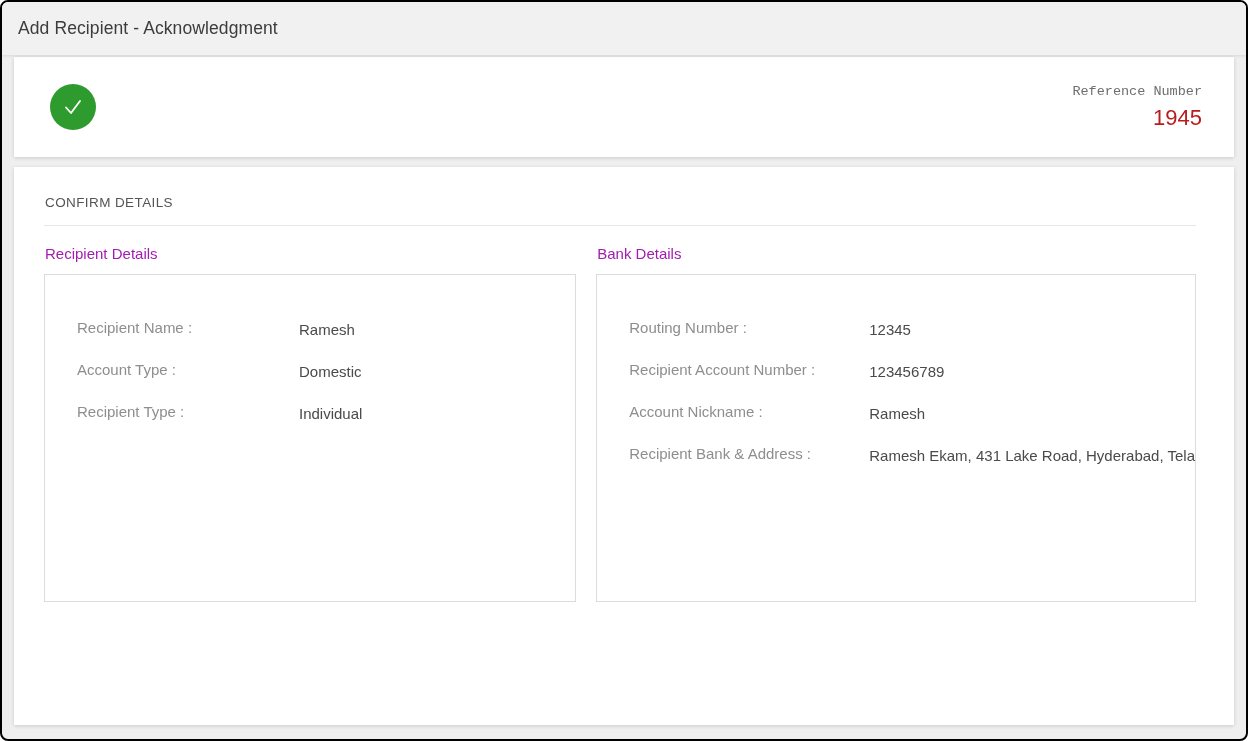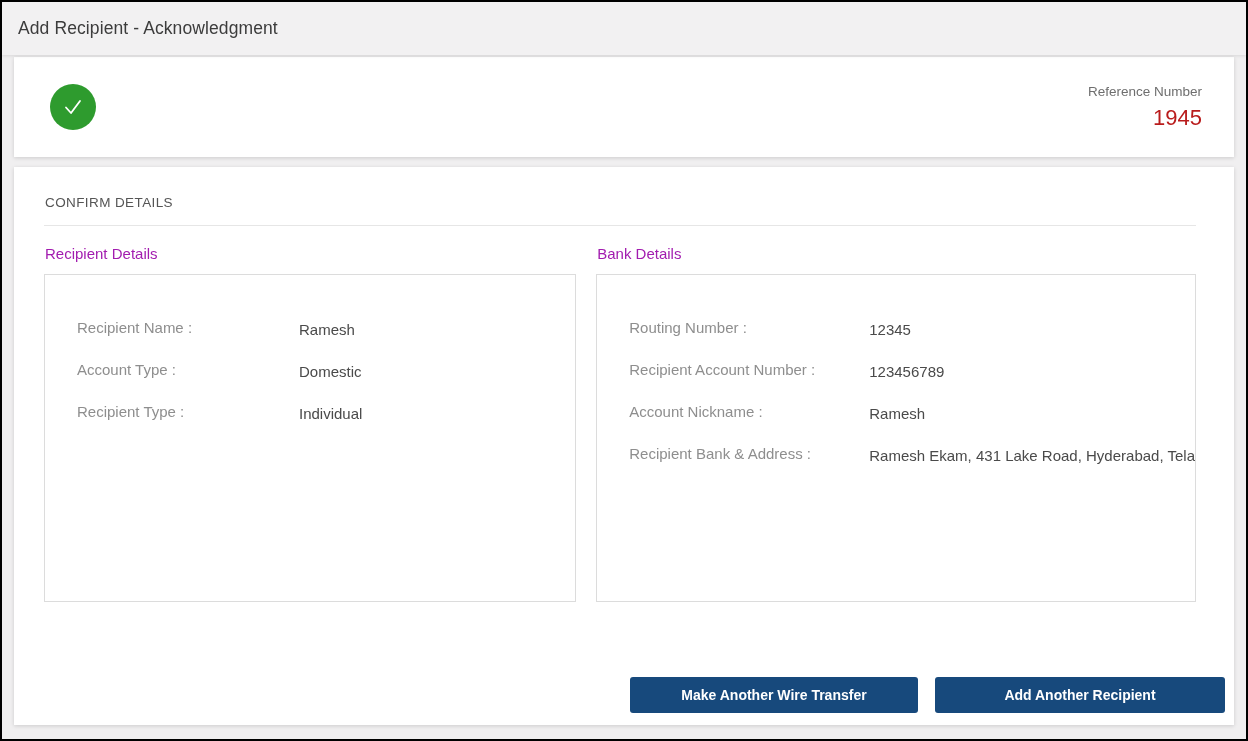--- a/index.html
+++ b/index.html
@@ -4,21 +4,21 @@
 <style>
   * { box-sizing: border-box; margin: 0; padding: 0; }
   html, body { width: 1248px; height: 741px; }
   body {
     font-family: "Liberation Sans", "DejaVu Sans", sans-serif;
     background: #ffffff;
   }
   .window {
     width: 1248px; height: 741px;
     border: 2px solid #000000;
-    border-radius: 0;
+    border-radius: 8px;
     background: #f0eff0;
     overflow: hidden;
   }
   
   .titlebar {
     height: 53px;
     display: flex; align-items: center;
     padding: 0 16px;
     background: #f2f1f2;
     box-shadow: 0 1px 3px rgba(0,0,0,0.10);
@@ -44,21 +44,21 @@
     width: 46px; height: 46px; border-radius: 50%;
     background: #2E9B2E;
     display: flex; align-items: center; justify-content: center;
     flex: 0 0 auto;
   }
   .success-text {
     margin-left: 28px;
     font-size: 14.5px; color: #5a5a5a;
   }
   .ack-right { text-align: right; }
-  .ref-label { font-size: 13.5px; color: #6e6e6e; }
+  .ref-label { font-size: 13.5px; color: #6e6e6e; font-family: Liberation Mono, monospace; }
   .ref-value { font-size: 22px; color: #b91c1c; margin-top: 6px; }
   
   .details-card {
     margin-top: 10px;
     height: 558px;
     padding: 28px 38px 0 30px;
   }
   .confirm-heading {
     font-size: 13.5px; color: #555555; letter-spacing: 0.4px;
     padding-left: 1px;
@@ -181,20 +181,16 @@
             </div>
             <div class="field-row">
               <span class="field-label">Recipient Bank &amp; Address :</span>
               <span class="field-value clip">Ramesh Ekam, 431 Lake Road, Hyderabad, Tela</span>
             </div>
           </div>
         </div>
 
       </div>
 
-      <div class="button-row">
-        <button class="action-btn btn-wire">Make Another Wire Transfer</button>
-        <button class="action-btn btn-add">Add Another Recipient</button>
-      </div>
     </section>
 
   </div>
 </div>
 
 </body></html>

